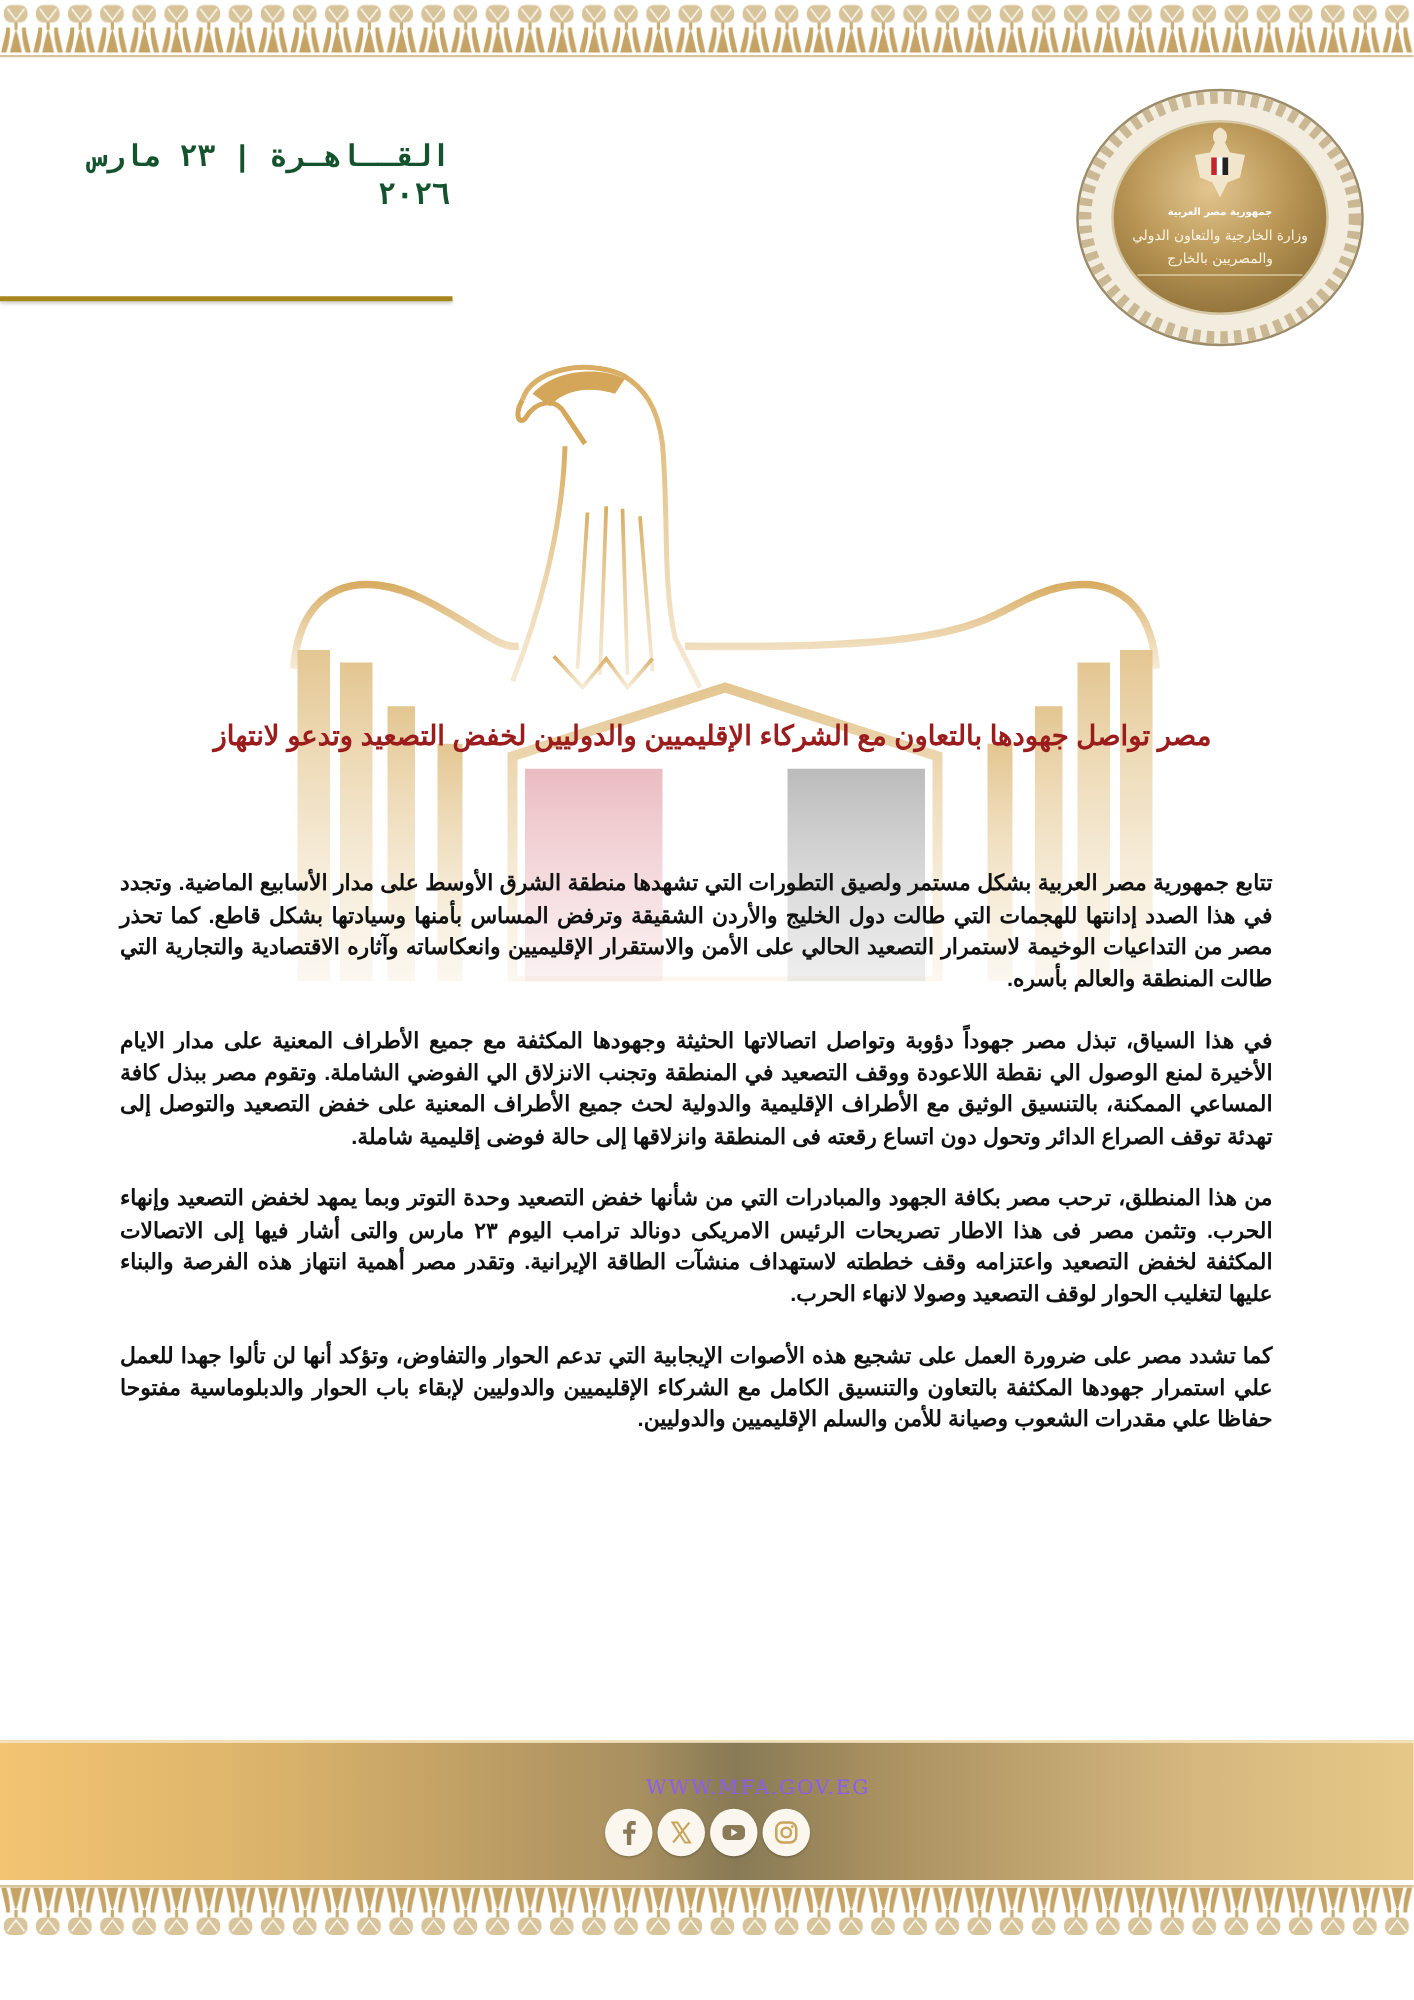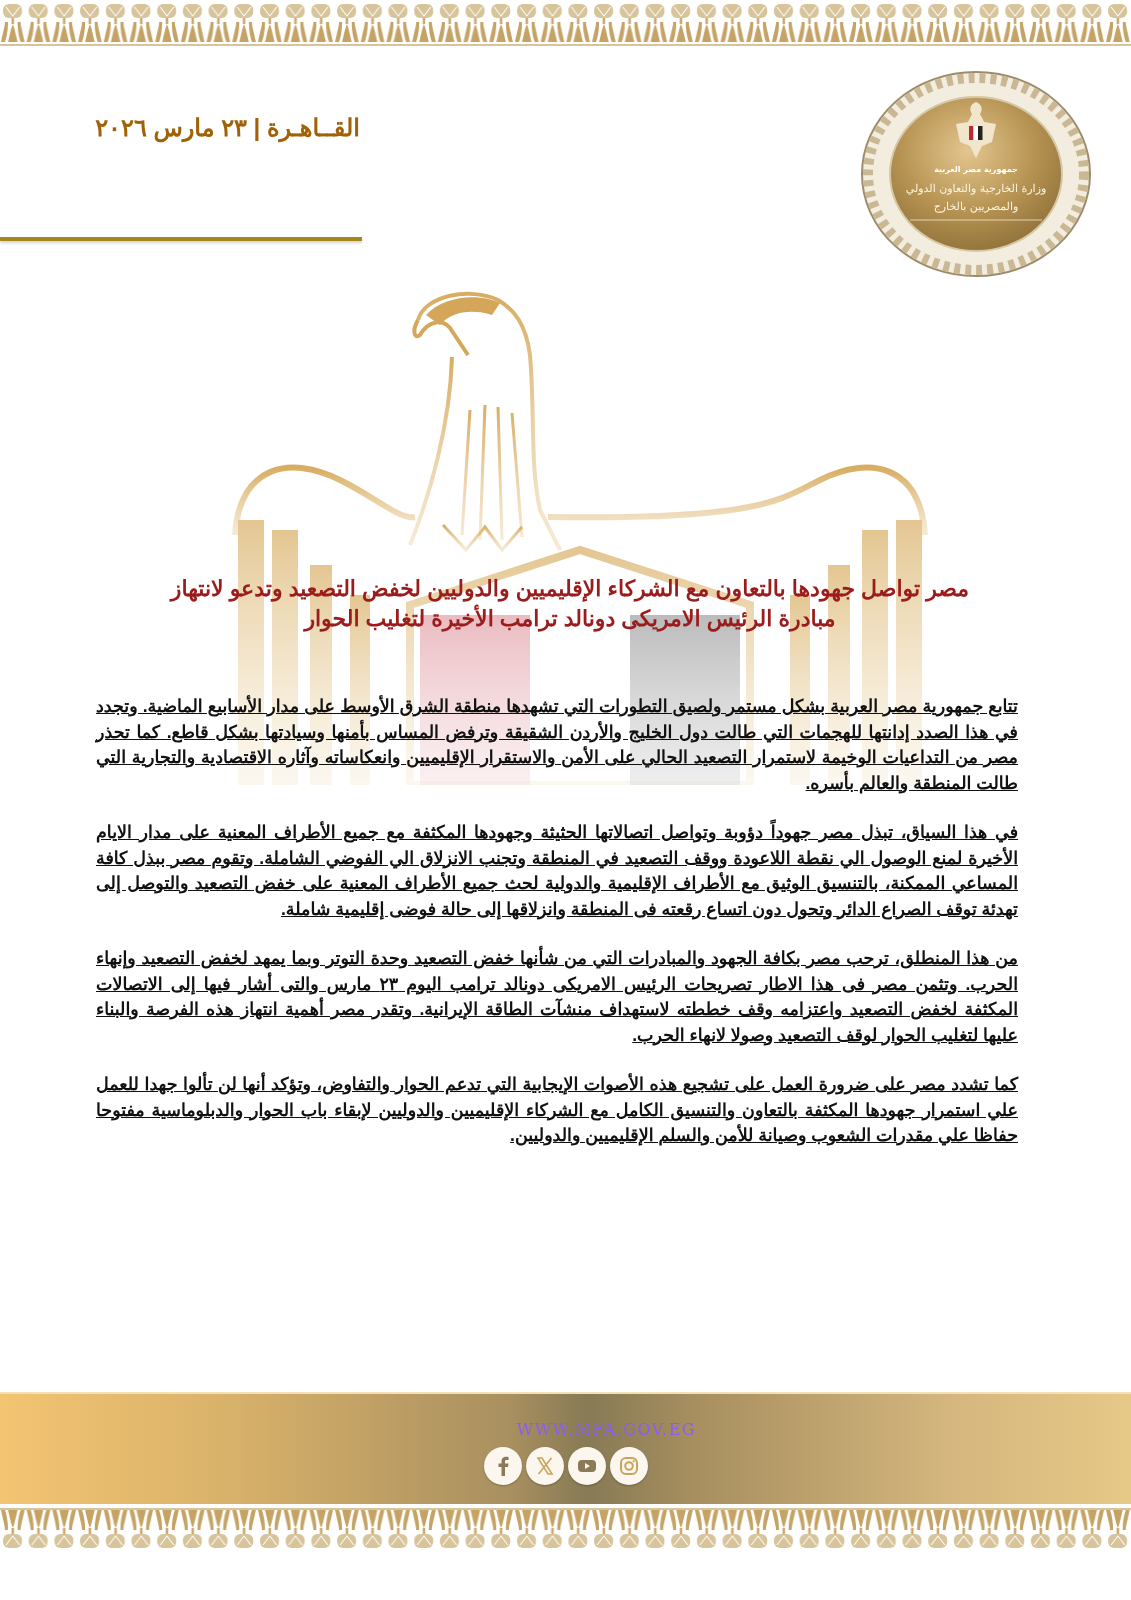--- a/index.html
+++ b/index.html
@@ -4,31 +4,31 @@
 <style>
   html, body { margin: 0; padding: 0; background: #ffffff; }
   body { width: 1131px; height: 1600px; position: relative; overflow: hidden; font-family: "DejaVu Sans", sans-serif; }
 
   .border-band { position: absolute; left: 0; width: 1131px; height: 44px; }
   .border-band.top { top: 2px; }
   .border-band.bottom { top: 1508px; }
 
   .header-title-block { position: absolute; left: 60px; top: 105px; width: 300px; text-align: right; direction: rtl; }
   .press-title { font-family: "DejaVu Serif", serif; font-size: 46px; font-weight: bold; color: #8f6f1a; line-height: 56px; letter-spacing: 2px; }
-  .press-dateline { font-family: Liberation Sans, sans-serif; font-size: 24px; font-weight: bold; color: #a16207; margin-top: 8px; line-height: 30px; }
+  .press-dateline { font-family: Liberation Mono, monospace; font-size: 24px; font-weight: bold; color: #14532d; margin-top: 8px; line-height: 30px; }
   .header-rule { position: absolute; left: 0; top: 237px; width: 362px; height: 4px; background: #a8861e; box-shadow: 0 2px 3px rgba(0,0,0,0.18); }
 
   .seal { position: absolute; left: 860px; top: 70px; width: 232px; height: 208px; }
 
   .watermark { position: absolute; left: 230px; top: 265px; width: 700px; height: 520px; pointer-events: none; }
 
   .headline { position: absolute; left: 120px; top: 555px; width: 900px; direction: rtl; text-align: center; font-family: "Liberation Sans", sans-serif; font-weight: bold; font-size: 22px; line-height: 30px; color: #9b1c1c; margin-top: 19px; }
 
   .body-text { position: absolute; left: 96px; top: 694px; width: 922px; direction: rtl; text-align: justify; font-family: "Liberation Sans", sans-serif; font-weight: bold; font-size: 17.5px; line-height: 25.5px; color: #111111; }
-  .body-text p { margin: 0 0 24px 0; text-align-last: right; text-decoration: underline; }
+  .body-text p { margin: 0 0 24px 0; text-align-last: right; }
 
   .footer-bar { position: absolute; left: 0; top: 1392px; width: 1131px; height: 110px;
     background: linear-gradient(90deg, #f3c472 0%, #d9b26a 20%, #a99060 45%, #877a55 52%, #a99060 62%, #d6b87f 85%, #e6c887 100%);
     border-top: 2px solid #f2e1b7; }
   .footer-url { position: absolute; left: 0; width: 1131px; top: 1420px; text-align: center; font-family: "DejaVu Serif", serif; font-size: 16px; letter-spacing: 1.5px; color: #8b5cf6; padding-left: 41px; }
   .social-row { position: absolute; top: 1447px; left: 0; width: 1131px; display: flex; justify-content: center; gap: 4px; }
   .social-icon { width: 38px; height: 38px; border-radius: 50%; background: #fbf7ef; display: flex; align-items: center; justify-content: center; box-shadow: 0 1px 2px rgba(0,0,0,0.25); }
   .social-icon svg { width: 24px; height: 24px; }
 </style>
 </head>
@@ -117,21 +117,20 @@
   <rect x="632" y="265" width="26" height="255" fill="url(#pillar)"></rect>
   <rect x="666" y="255" width="26" height="265" fill="url(#pillar)"></rect>
 
   <path d="M180 340 L350 285 L520 340 L520 520 L180 520 Z" fill="none" stroke="url(#pillar)" stroke-width="8"></path>
   <rect x="190" y="350" width="110" height="170" fill="url(#redF)"></rect>
   <rect x="400" y="350" width="110" height="170" fill="url(#greyF)"></rect>
 </svg>
 
 <div class="headline">
   <div>مصر تواصل جهودها بالتعاون مع الشركاء الإقليميين والدوليين لخفض التصعيد وتدعو لانتهاز</div>
-  <div>مبادرة الرئيس الامريكى دونالد ترامب الأخيرة لتغليب الحوار</div>
 </div>
 
 <div class="body-text">
   <p>تتابع جمهورية مصر العربية بشكل مستمر ولصيق التطورات التي تشهدها منطقة الشرق الأوسط على مدار الأسابيع الماضية. وتجدد في هذا الصدد إدانتها للهجمات التي طالت دول الخليج والأردن الشقيقة وترفض المساس بأمنها وسيادتها بشكل قاطع. كما تحذر مصر من التداعيات الوخيمة لاستمرار التصعيد الحالي على الأمن والاستقرار الإقليميين وانعكاساته وآثاره الاقتصادية والتجارية التي طالت المنطقة والعالم بأسره.</p>
   <p>في هذا السياق، تبذل مصر جهوداً دؤوبة وتواصل اتصالاتها الحثيثة وجهودها المكثفة مع جميع الأطراف المعنية على مدار الايام الأخيرة لمنع الوصول الي نقطة اللاعودة ووقف التصعيد في المنطقة وتجنب الانزلاق الي الفوضي الشاملة. وتقوم مصر ببذل كافة المساعي الممكنة، بالتنسيق الوثيق مع الأطراف الإقليمية والدولية لحث جميع الأطراف المعنية على خفض التصعيد والتوصل إلى تهدئة توقف الصراع الدائر وتحول دون اتساع رقعته فى المنطقة وانزلاقها إلى حالة فوضى إقليمية شاملة.</p>
   <p>من هذا المنطلق، ترحب مصر بكافة الجهود والمبادرات التي من شأنها خفض التصعيد وحدة التوتر وبما يمهد لخفض التصعيد وإنهاء الحرب. وتثمن مصر فى هذا الاطار تصريحات الرئيس الامريكى دونالد ترامب اليوم ٢٣ مارس والتى أشار فيها إلى الاتصالات المكثفة لخفض التصعيد واعتزامه وقف خططته لاستهداف منشآت الطاقة الإيرانية. وتقدر مصر أهمية انتهاز هذه الفرصة والبناء عليها لتغليب الحوار لوقف التصعيد وصولا لانهاء الحرب.</p>
   <p>كما تشدد مصر على ضرورة العمل على تشجيع هذه الأصوات الإيجابية التي تدعم الحوار والتفاوض، وتؤكد أنها لن تألوا جهدا للعمل علي استمرار جهودها المكثفة بالتعاون والتنسيق الكامل مع الشركاء الإقليميين والدوليين لإبقاء باب الحوار والدبلوماسية مفتوحا حفاظا علي مقدرات الشعوب وصيانة للأمن والسلم الإقليميين والدوليين.</p>
 </div>
 
 <div class="footer-bar"></div>

